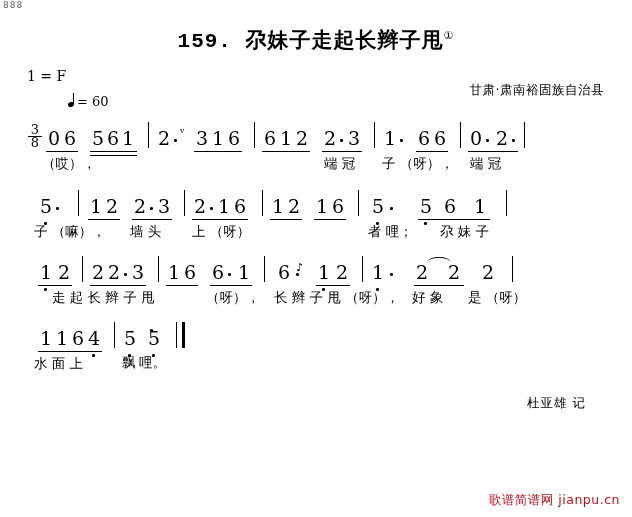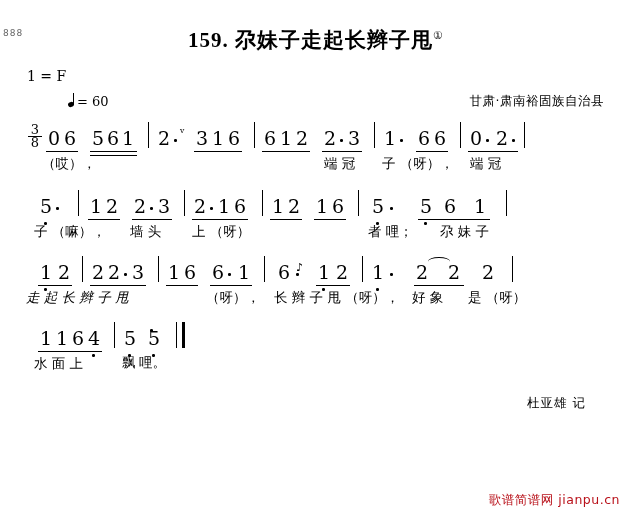--- a/index.html
+++ b/index.html
@@ -16,31 +16,30 @@
     color: #000000;
     overflow: hidden;
   }
   .corner-mark {
     position: absolute;
     left: 3px;
     top: 0px;
     font-size: 9px;
     color: #666;
     letter-spacing: 1px;
-    margin-top: 28px;
   }
   .title {
     position: absolute;
     left: 0;
     top: 26px;
     width: 632px;
     text-align: center;
     font-size: 21px;
     font-weight: bold;
-    font-family: Liberation Serif, serif;
+    font-family: Liberation Mono, monospace;
     letter-spacing: 1px;
   }
   .title .sup {
     font-size: 11px;
     vertical-align: super;
     font-weight: normal;
   }
   .keysig {
     position: absolute;
     left: 27px;
@@ -56,21 +55,21 @@
     text-align: center;
     font-size: 14px;
   }
   .subtitle .sup {
     font-size: 10px;
     vertical-align: super;
   }
   .region {
     position: absolute;
     right: 28px;
-    top: 93px;
+    top: 82px;
     font-size: 12.5px;
     letter-spacing: 0.5px;
   }
   .tempo {
     position: absolute;
     left: 68px;
     top: 94px;
     font-size: 13px;
     font-family: "DejaVu Serif", serif;
   }
@@ -402,21 +401,21 @@
 
       <span class="tok" style="left:416px;">2</span>
       <div class="tie" style="left:428px; bottom:22px; width:22px;"></div>
       <span class="tok" style="left:448px;">2</span>
       <div class="underline" style="left:414px; bottom:2px; width:50px;"></div>
 
       <span class="tok" style="left:482px;">2</span>
       <div class="endbar1" style="left:512px; top:2px; height:26px;"></div>
     </div>
     <div class="lyric-row">
-      <span class="lyr" style="left:26px;font-style:italic;">走 起 长 辫 子 甩</span>
+      <span class="lyr" style="left:52px;">走 起 长 辫 子 甩</span>
       <span class="lyr" style="left:206px;">（呀），</span>
       <span class="lyr" style="left:274px;">长 辫 子 甩 （呀），</span>
       <span class="lyr" style="left:412px;">好 象</span>
       <span class="lyr" style="left:468px;">是 （呀）</span>
     </div>
   </div>
 
   <div class="system" style="top:320px;">
     <div class="notes-row">
       <span class="tok" style="left:40px;">1</span>

